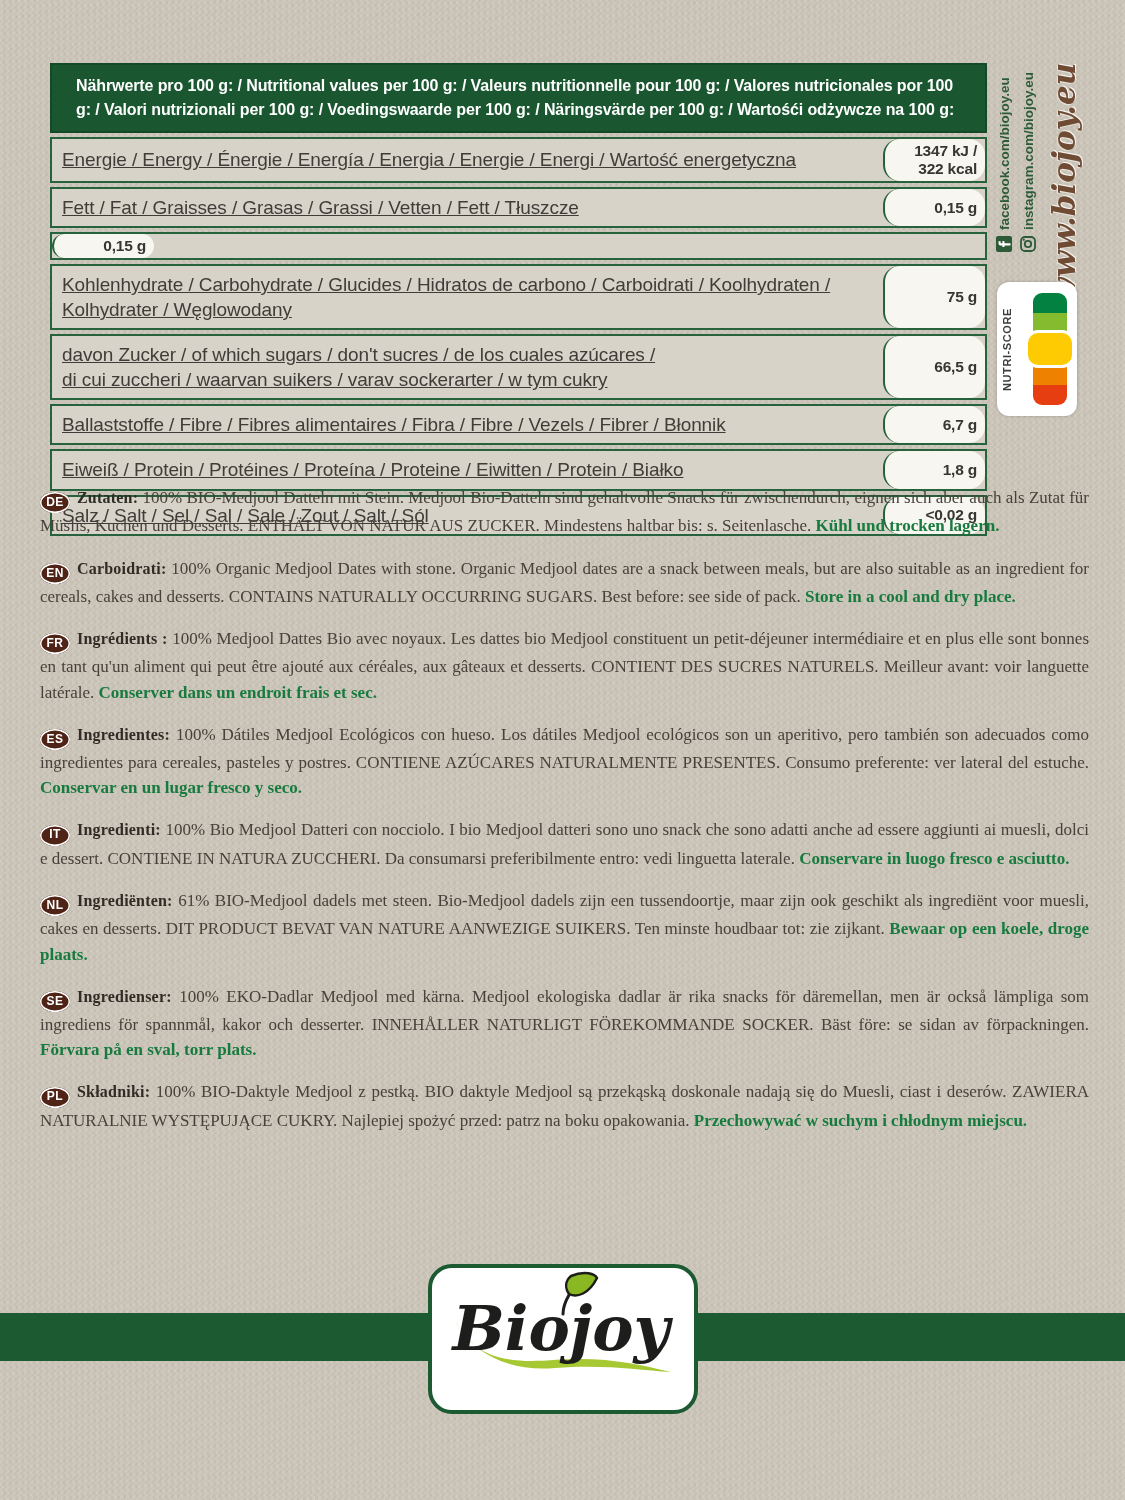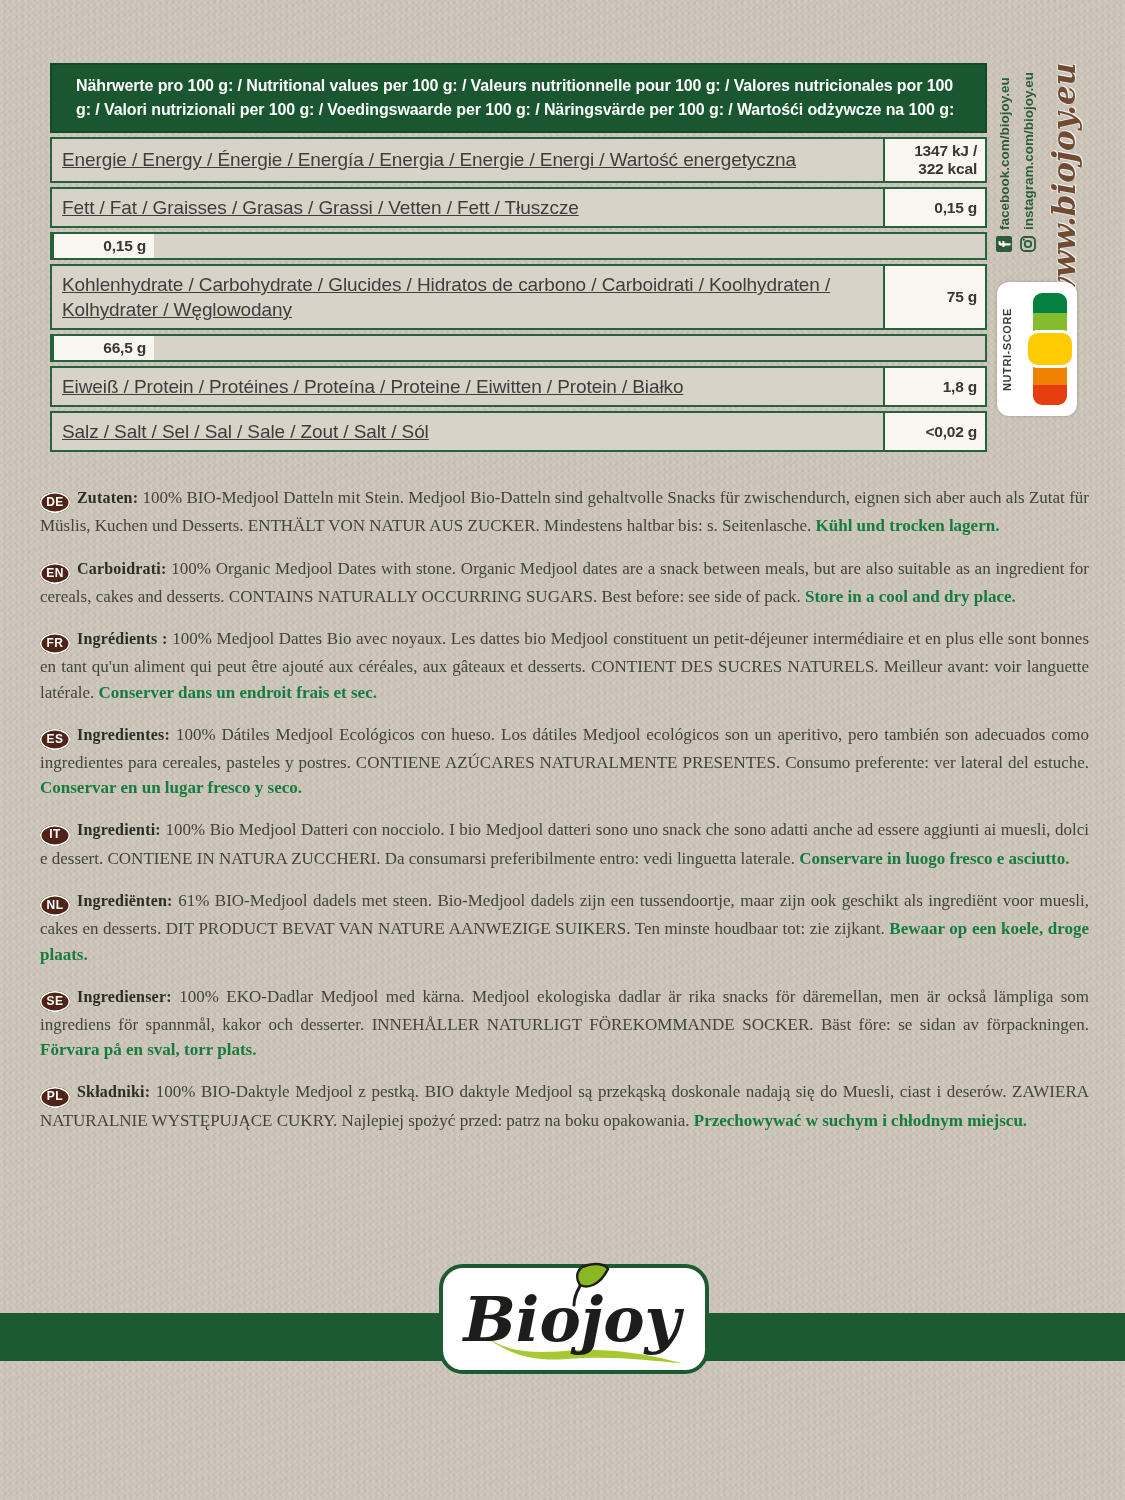--- a/index.html
+++ b/index.html
@@ -26,21 +26,21 @@
   }
   .nt-label{
     flex:1;display:flex;align-items:center;
     font-size:19px;line-height:1.32;padding:6px 10px;color:#3f3d38;
     white-space:pre-line;letter-spacing:-0.1px;text-decoration:underline;
   }
   .nt-value{
     width:84px;flex:none;border-left:2px solid #26633c;background:#f7f6f1;
     display:flex;align-items:center;justify-content:flex-end;
     padding:3px 8px;font-weight:bold;font-size:15.5px;color:#38362f;
-    white-space:pre-line;text-align:right;letter-spacing:-0.2px;
+    white-space:pre-line;text-align:right;letter-spacing:-0.2px;border-radius:16px;
   }
 
   
   .vert{
     position:absolute;transform:rotate(-90deg);transform-origin:left top;
     white-space:nowrap;display:flex;align-items:center;gap:6px;
   }
   .social{font-size:13.5px;font-weight:bold;color:#2d5b38;letter-spacing:0;}
   .social .icon{display:inline-flex;flex:none;}
   .website{
@@ -84,23 +84,23 @@
     box-shadow:inset 0 0 0 1.5px #fff, inset 0 0 0 3px #4f2417;
     color:#ffffff;font-family:"Liberation Sans",sans-serif;font-weight:bold;
     font-size:12px;letter-spacing:0.5px;margin-right:7px;vertical-align:-3px;
   }
   .lang-label{font-weight:bold;font-size:16px;color:#2f2b25;letter-spacing:0.2px;}
   .lang-storage{font-weight:bold;color:#177a3e;}
 
   
   .green-band{position:absolute;left:0;top:1313px;width:1125px;height:48px;background:#1c5a32;}
   .logo-box{
-    position:absolute;left:439px;top:1264px;width:270px;height:110px;
+    position:absolute;left:428px;top:1264px;width:270px;height:150px;
     background:#ffffff;border:4px solid #1c5a32;border-radius:24px;
-    box-sizing:border-box;display:flex;align-items:center;justify-content:center;
+    box-sizing:border-box;display:flex;justify-content:center;
   }
   .logo-box svg{display:block;}
   .brand-text{
     font-family:"DejaVu Serif",serif;font-style:italic;font-weight:bold;
   }
 </style>
 </head>
 <body>
 
 <div class="page">
@@ -118,21 +118,27 @@
         <div class="nt-value">0,15 g</div>
       </div>
         <div class="nt-row">
         <div class="nt-value">0,15 g</div>
       </div>
         <div class="nt-row">
         <div class="nt-label">Kohlenhydrate / Carbohydrate / Glucides / Hidratos de carbono / Carboidrati / Koolhydraten / Kolhydrater / Węglowodany</div>
         <div class="nt-value">75 g</div>
       </div>
         <div class="nt-row">
+        <div class="nt-label">davon Zucker / of which sugars / don't sucres / de los cuales azúcares /
+di cui zuccheri / waarvan suikers / varav sockerarter / w tym cukry</div>
         <div class="nt-value">66,5 g</div>
+      </div>
+        <div class="nt-row">
+        <div class="nt-label">Ballaststoffe / Fibre / Fibres alimentaires / Fibra / Fibre / Vezels / Fibrer / Błonnik</div>
+        <div class="nt-value">6,7 g</div>
       </div>
         <div class="nt-row">
         <div class="nt-label">Eiweiß / Protein / Protéines / Proteína / Proteine / Eiwitten / Protein / Białko</div>
         <div class="nt-value">1,8 g</div>
       </div>
         <div class="nt-row">
         <div class="nt-label">Salz / Salt / Sel / Sal / Sale / Zout / Salt / Sól</div>
         <div class="nt-value">&lt;0,02 g</div>
       </div>
       </div>

